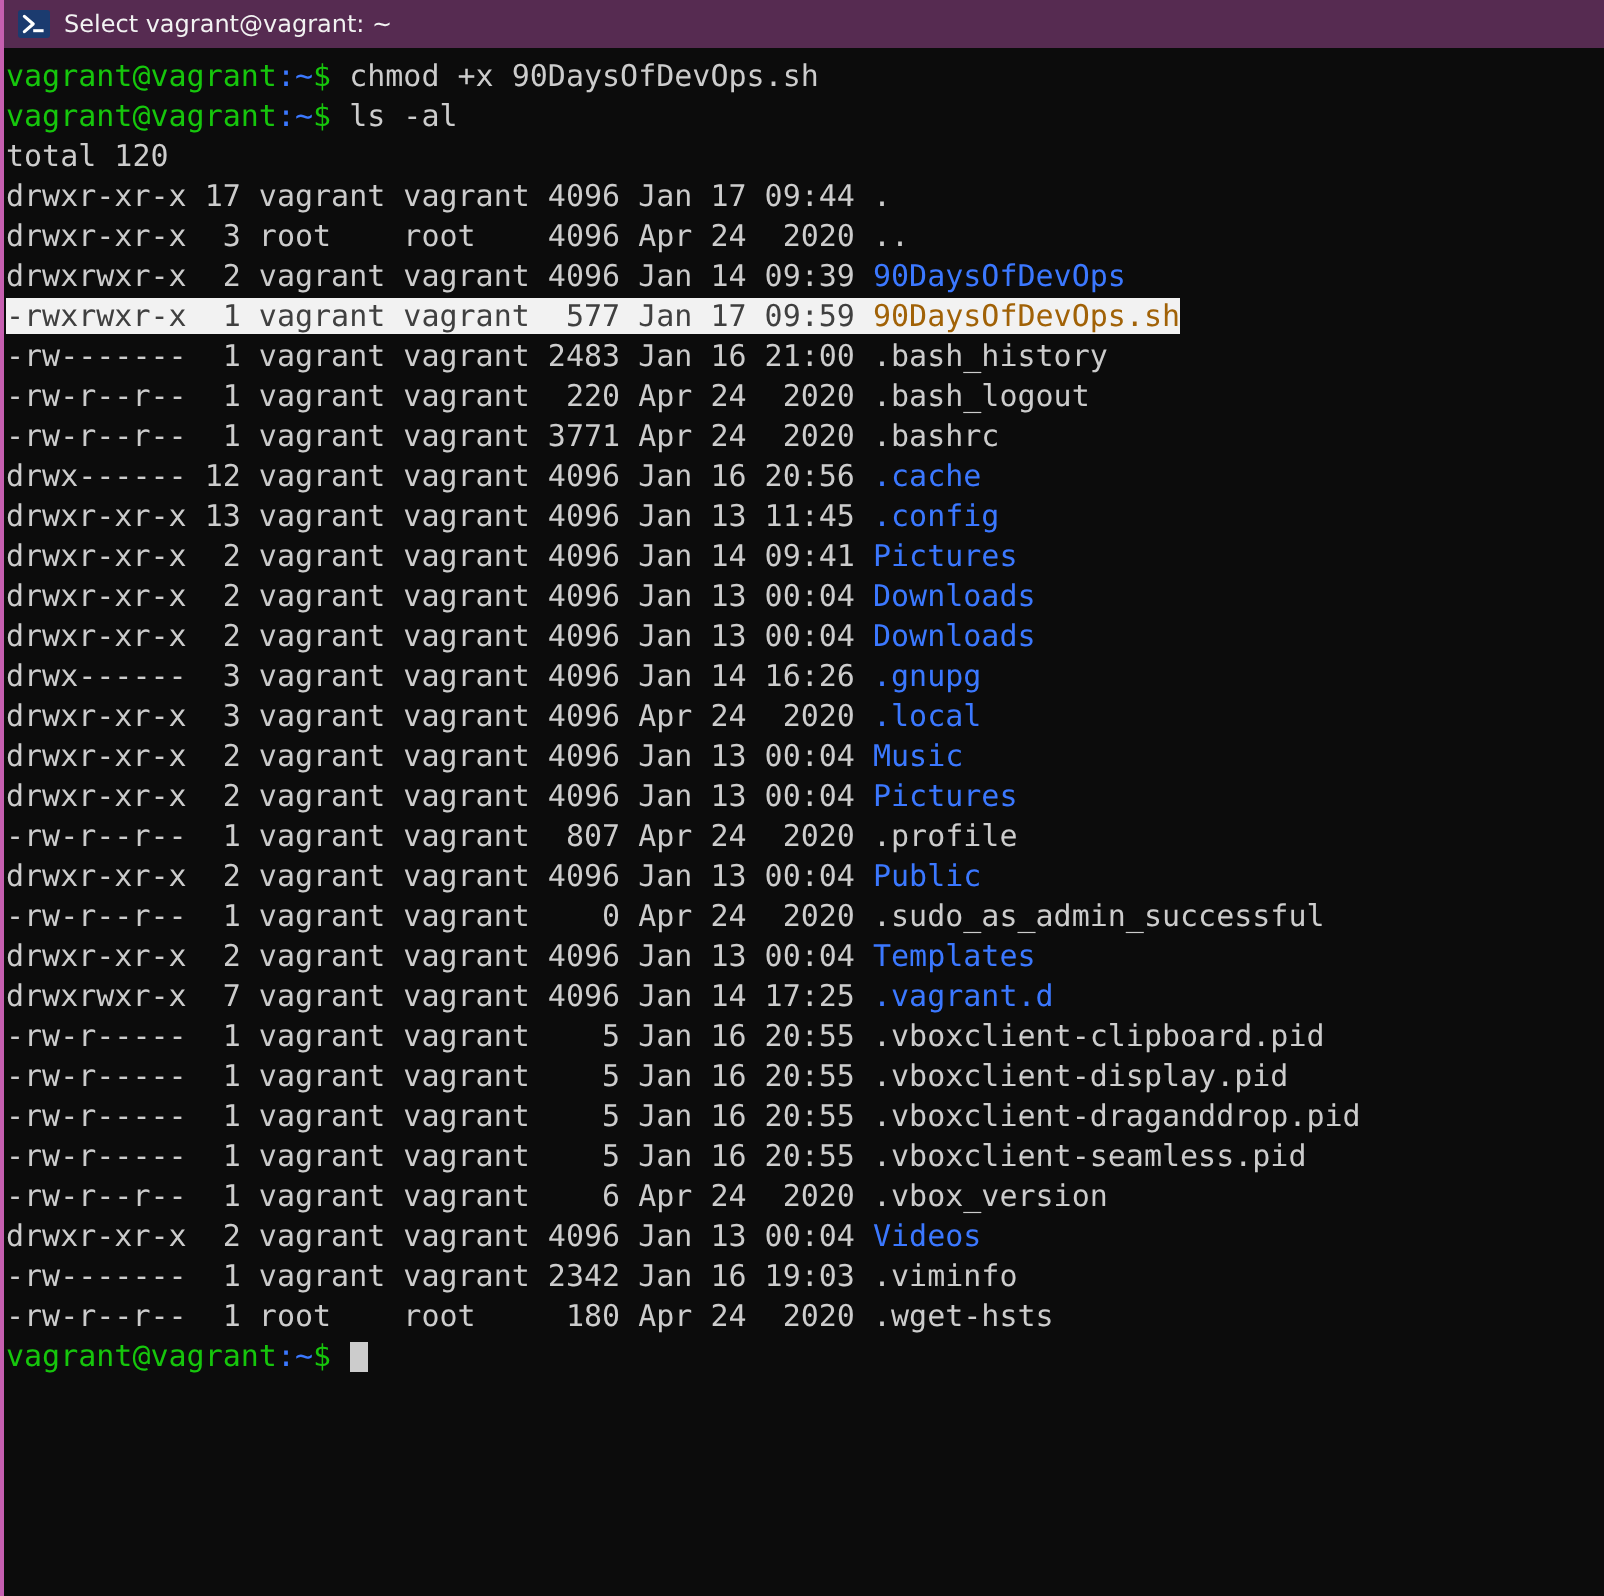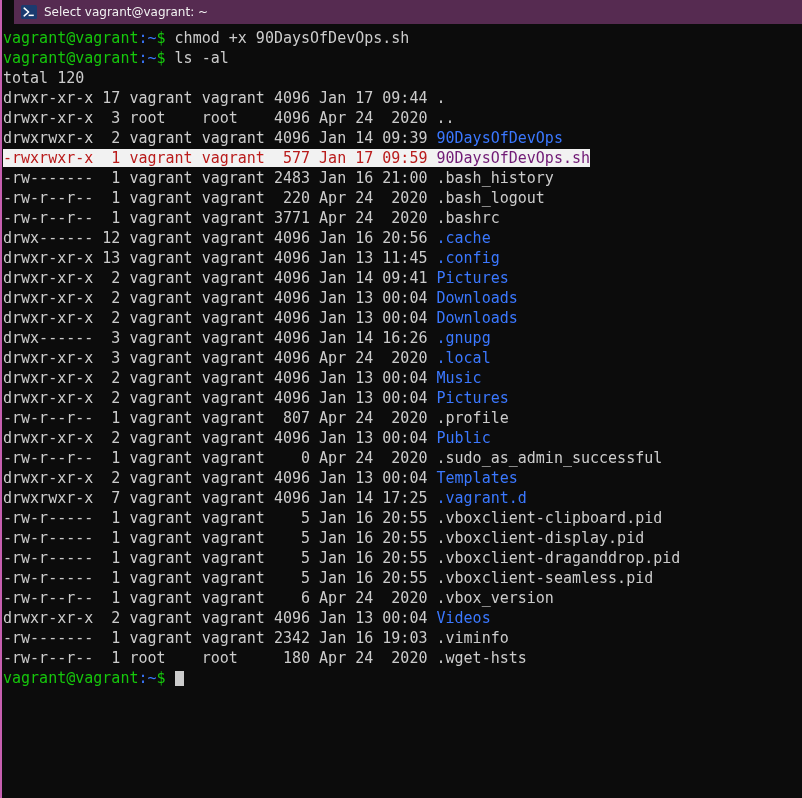--- a/index.html
+++ b/index.html
@@ -28,21 +28,20 @@
 
   
   #titlebar {
     height: 24px;
     background: #562b51;
     display: flex;
     align-items: center;
     padding-left: 7px;
     box-sizing: border-box;
     user-select: none;
-    margin-left: 12px;
   }
   #titlebar .ps-icon {
     width: 16px;
     height: 16px;
     flex: 0 0 auto;
     margin-right: 7px;
     display: block;
   }
   #titlebar .title-text {
     color: #f2f2f2;
@@ -77,22 +76,22 @@
   .c-default { color: #cccccc; }
   .c-green   { color: #16c60c; }
   .c-blue    { color: #3b78ff; }
   .c-magenta { color: #f269d4; }
 
   
   .line.selected .sel {
     background: #f2f2f2;
   }
   .line.selected .sel .c-default,
-  .line.selected .sel .c-white { color: #b91c1c; }
-  .line.selected .sel .c-magenta { color: #701a75; }
+  .line.selected .sel .c-white { color: #404040; }
+  .line.selected .sel .c-magenta { color: #a16207; }
 
   
   .cursor {
     display: inline-block;
     width: 9px;
     height: 15px;
     vertical-align: -3px;
     background: #cccccc;
   }
 </style>

